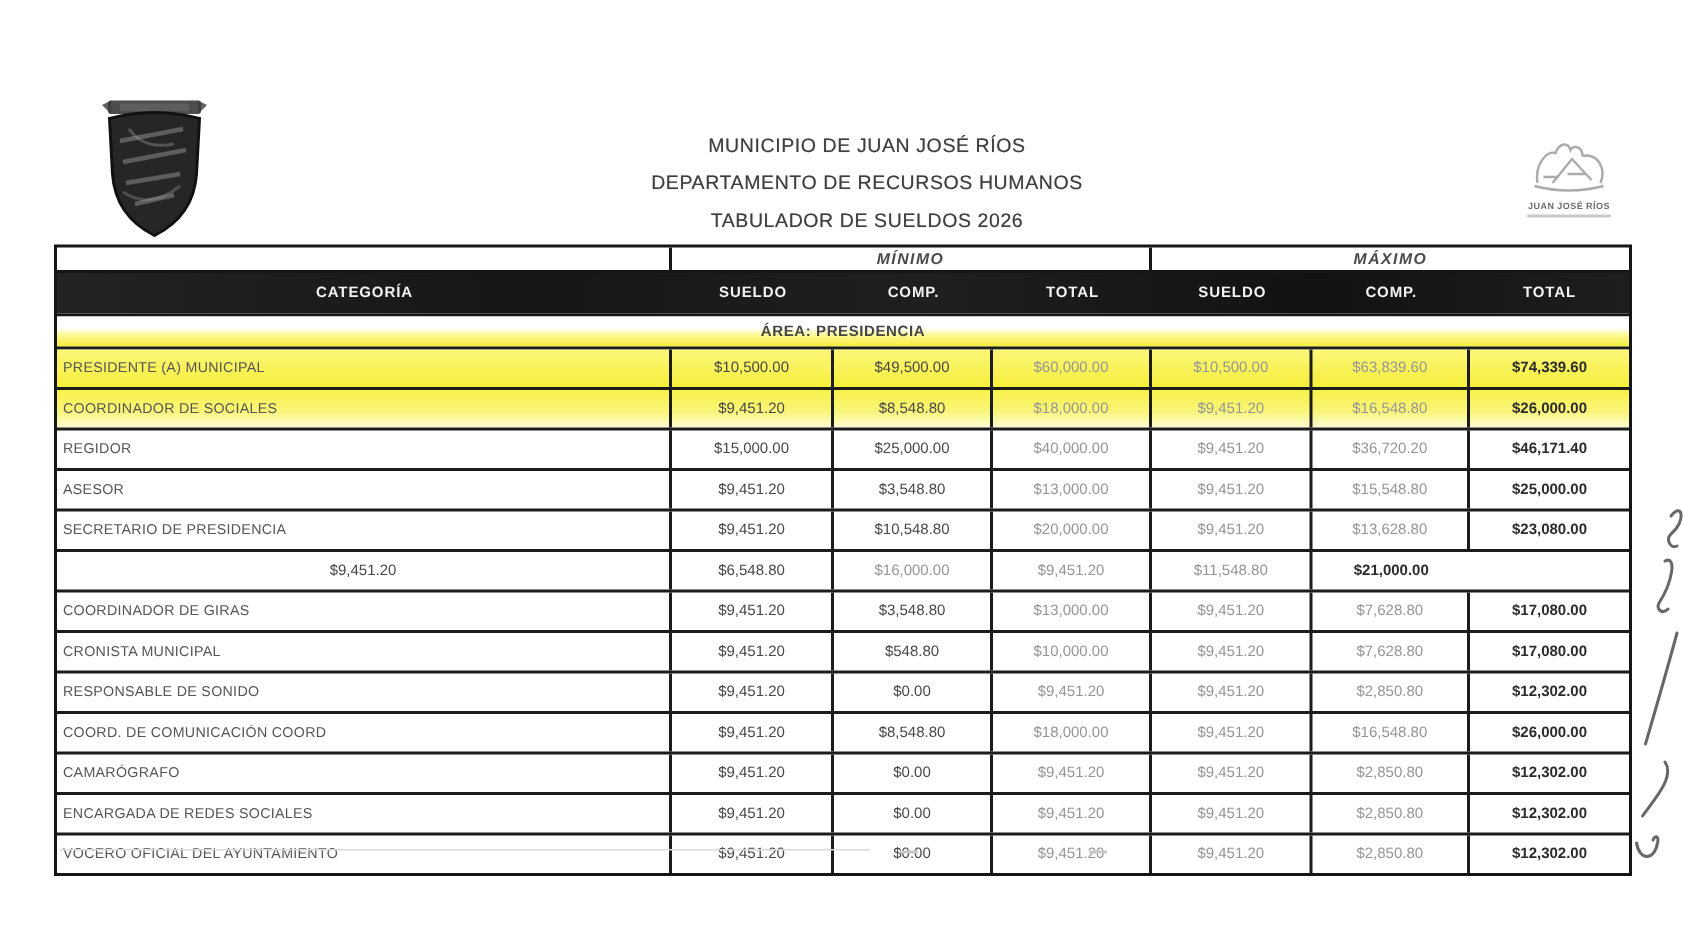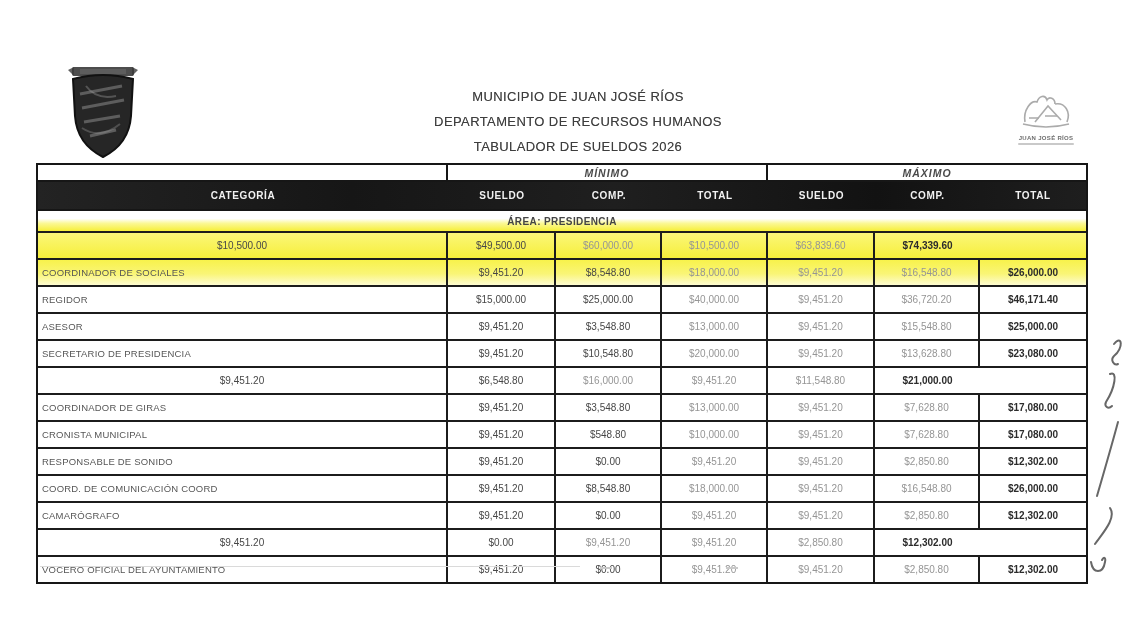--- a/index.html
+++ b/index.html
@@ -131,20 +131,21 @@
       <div class="cell">TOTAL</div>
       <div class="cell">SUELDO</div>
       <div class="cell">COMP.</div>
       <div class="cell">TOTAL</div>
     </div>
 
     <div class="area-row">ÁREA: PRESIDENCIA</div>
 
     <div id="rows">
   <div class="grid row hl-full">
+    <div class="cell cat">PRESIDENTE (A) MUNICIPAL</div>
     <div class="cell c-dark">$10,500.00</div>
     <div class="cell c-dark">$49,500.00</div>
     <div class="cell c-light">$60,000.00</div>
     <div class="cell c-light">$10,500.00</div>
     <div class="cell c-light">$63,839.60</div>
     <div class="cell c-bold">$74,339.60</div>
   </div>
 
   <div class="grid row hl-fade">
     <div class="cell cat">COORDINADOR DE SOCIALES</div>
@@ -239,20 +240,21 @@
     <div class="cell cat">CAMARÓGRAFO</div>
     <div class="cell c-dark">$9,451.20</div>
     <div class="cell c-dark">$0.00</div>
     <div class="cell c-light">$9,451.20</div>
     <div class="cell c-light">$9,451.20</div>
     <div class="cell c-light">$2,850.80</div>
     <div class="cell c-bold">$12,302.00</div>
   </div>
 
   <div class="grid row hl-none">
+    <div class="cell cat">ENCARGADA DE REDES SOCIALES</div>
     <div class="cell c-dark">$9,451.20</div>
     <div class="cell c-dark">$0.00</div>
     <div class="cell c-light">$9,451.20</div>
     <div class="cell c-light">$9,451.20</div>
     <div class="cell c-light">$2,850.80</div>
     <div class="cell c-bold">$12,302.00</div>
   </div>
 
   <div class="grid row hl-none">
     <div class="cell cat">VOCERO OFICIAL DEL AYUNTAMIENTO</div>

